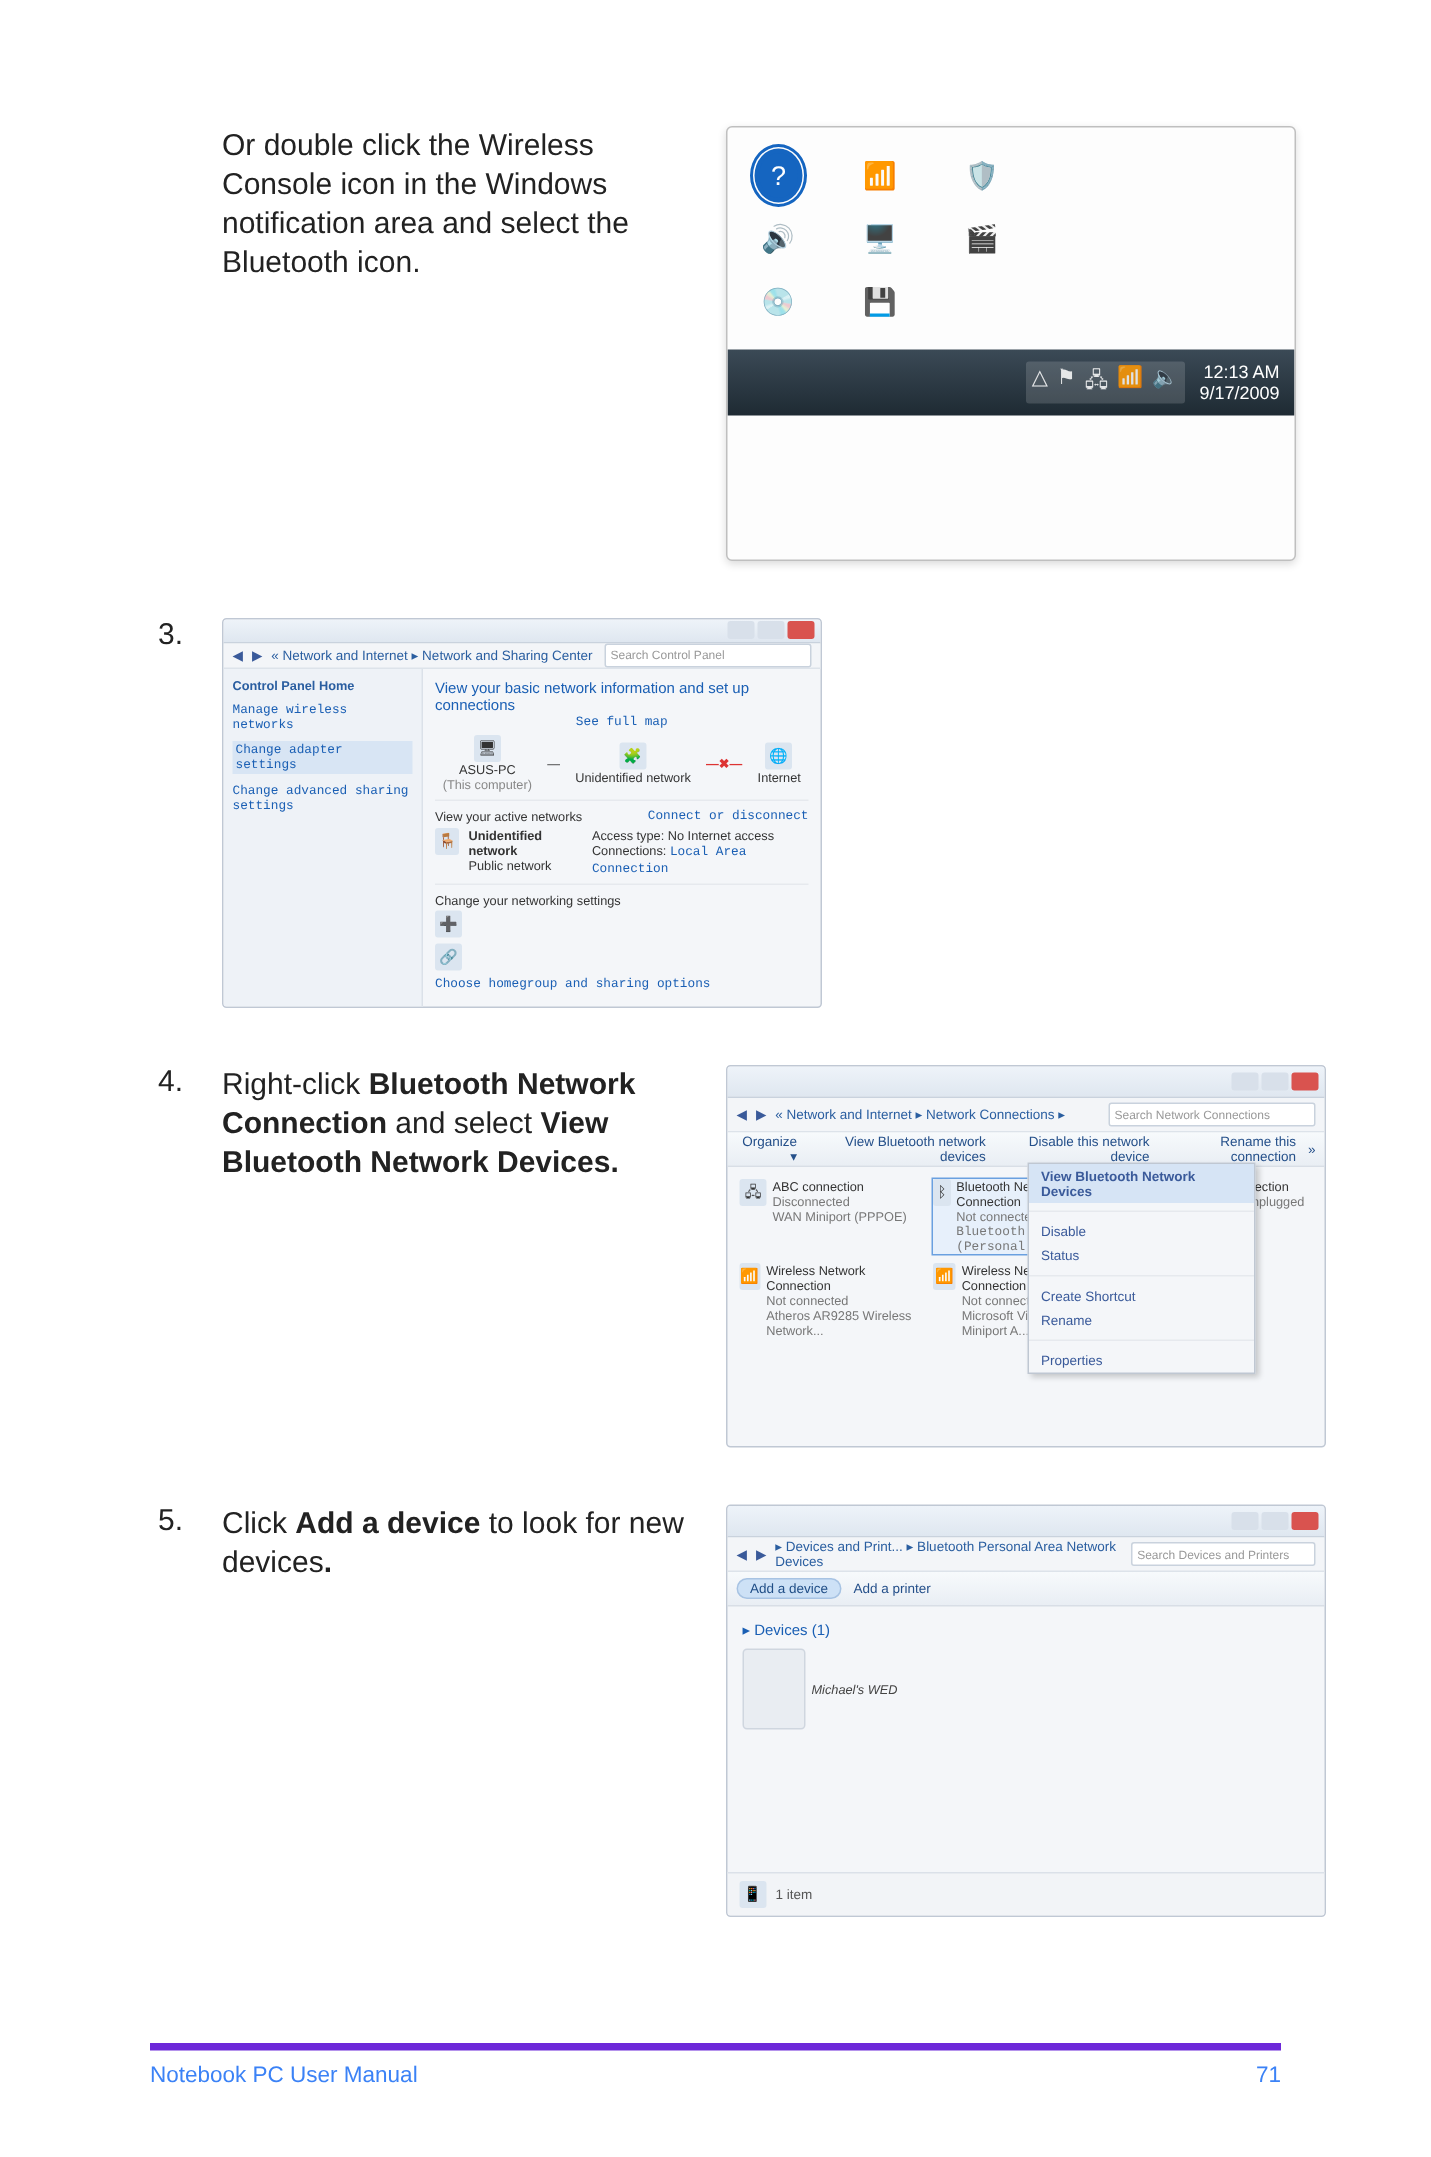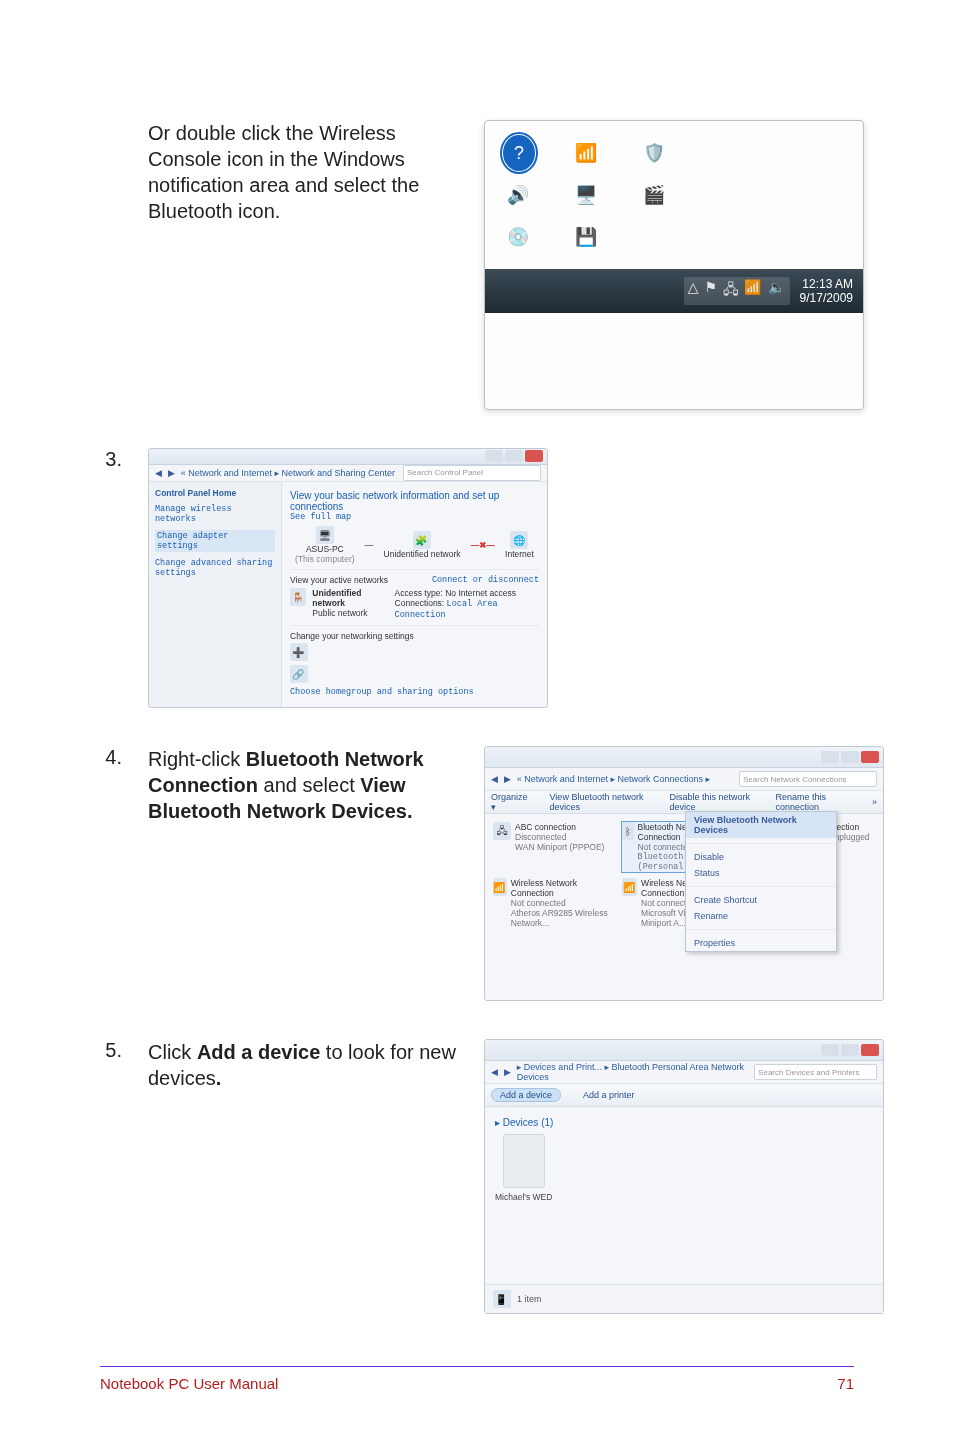--- a/index.html
+++ b/index.html
@@ -10,21 +10,21 @@
     display: flex;
     justify-content: center;
   }
   .page {
     width: 954px;
     height: 1438px;
     background: white;
     box-shadow: 0 4px 20px rgba(0,0,0,0.4);
     position: relative;
     box-sizing: border-box;
-    padding: 120px 100px 60px 100px;
+    padding: 84px 100px 60px 100px;
   }
   .row {
     display: flex;
     gap: 26px;
     margin-bottom: 38px;
     align-items: flex-start;
   }
   .step-num {
     width: 22px;
     font-size: 20px;
@@ -57,26 +57,26 @@
     position: relative;
     overflow: hidden;
     font-size: 9px;
     color: #3a5a9a;
   }
   .footer {
     position: absolute;
     bottom: 46px;
     left: 100px;
     right: 100px;
-    border-top: 1px solid #6d28d9;
+    border-top: 5px solid #6d28d9;
     padding-top: 8px;
     display: flex;
     justify-content: space-between;
     font-size: 15px;
-    color: #b91c1c;
+    color: #3b82f6;
   }
   b { font-weight: bold; }
 
   
   .tray-pop {
     width: 380px; height: 290px; padding: 10px;
     background:#fdfdfd; border:1px solid #bfbfbf; border-radius:4px;
     box-shadow:0 2px 6px rgba(0,0,0,.15);
   }
   .tray-grid { display:grid; grid-template-columns:repeat(3,44px); gap:10px 24px; padding:6px 8px; }
@@ -99,32 +99,32 @@
   .searchbox{ margin-left:auto; width:130px; height:14px; background:#fff; border:1px solid #c9d2dd; border-radius:2px; font-size:8px; color:#999; padding:0 3px; display:flex; align-items:center;}
   .win-body{ flex:1; display:flex; }
   .sidepane{ width:120px; background:#eef2f7; border-right:1px solid #dbe1e9; padding:6px; font-size:8.5px; color:#2a5ea0; display:flex; flex-direction:column; gap:6px;}
   .sidepane .hd{ color:#2a5ea0; font-weight:bold;}
   .mainpane{ flex:1; padding:8px; font-size:8.5px; color:#333; }
   .lnk{ color:#1a5fb4;font-family:Liberation Mono, monospace; }
   .hline{ border-top:1px solid #e6e9ee; margin:5px 0;}
   .conn-item{ display:flex; align-items:center; gap:4px; padding:2px 0;}
   .ic-sm{ width:18px;height:18px;background:#dbe5f0;border-radius:2px; display:inline-flex;align-items:center;justify-content:center;font-size:10px;}
 
-  .toolbar{ height:22px; background:linear-gradient(#f7fafc,#e9eef4); border-bottom:1px solid #d8dee6; display:flex; align-items:center; padding:0 6px; gap:22px; font-size:9px; color:#25508a;}
+  .toolbar{ height:22px; background:linear-gradient(#f7fafc,#e9eef4); border-bottom:1px solid #d8dee6; display:flex; align-items:center; padding:0 6px; gap:8px; font-size:9px; color:#25508a;text-align:right;}
   .nc-grid{ display:grid; grid-template-columns:repeat(3,1fr); gap:6px; padding:8px;}
   .nc-item{ display:flex; gap:4px; align-items:flex-start; font-size:8.5px; color:#333; }
   .nc-item .t1{ font-weight:normal; }
   .nc-item .t2{ color:#777; }
   .ctx{ position:absolute; right:46px; top:64px; width:150px; background:#f4f6f9; border:1px solid #bfc7d2; box-shadow:2px 2px 4px rgba(0,0,0,.2); font-size:9px; }
   .ctx .row-c{ padding:3px 8px; }
   .ctx .hl{ background:#d6e4f5; font-weight:bold;}
   .pill{ display:inline-block; background:#cde1f6; border:1px solid #a7c3e3; border-radius:10px; padding:1px 8px; font-size:9px; color:#1f4d86;}
   .dev-area{ flex:1; padding:10px; }
   .dev-cat{ color:#1a5fb4; font-size:10px; margin-bottom:6px;}
-  .dev-tile{ display:inline-flex; flex-direction:column; align-items:center; gap:4px; font-size:8.5px; color:#444;}
+  .dev-tile{ display:inline-flex; flex-direction:row; align-items:center; gap:4px; font-size:8.5px; color:#444;font-style:italic;}
   .dev-ic{ width:40px;height:52px;background:#e9edf2;border:1px solid #cfd6df;border-radius:3px;}
   .statusbar{ height:28px; border-top:1px solid #dbe1e9; display:flex; align-items:center; padding:0 8px; gap:6px; font-size:9px; color:#555; background:#f2f4f7;}
 </style>
 </head>
 <body>
 
 <div class="page">
 
   <div class="row">
     <div class="step-num"></div>
@@ -181,21 +181,21 @@
           <div class="sidepane">
             <div class="hd">Control Panel Home</div>
             <div class="lnk">Manage wireless networks</div>
             <div class="lnk" style="background:#d8e5f4;padding:1px 2px;">Change adapter settings</div>
             <div class="lnk">Change advanced sharing settings</div>
             <div style="flex:1"></div>
 
           </div>
           <div class="mainpane">
             <div style="color:#1a5fb4;font-size:10px;">View your basic network information and set up connections</div>
-            <div style="text-align:left;" class="lnk">See full map</div>
+            <div style="text-align:center;" class="lnk">See full map</div>
             <div style="display:flex;align-items:center;justify-content:space-around;margin:4px 0;">
               <div style="text-align:center;"><span class="ic-sm">🖥</span><div>ASUS-PC</div><div style="color:#888">(This computer)</div></div>
               <div>—</div>
               <div style="text-align:center;"><span class="ic-sm">🧩</span><div>Unidentified network</div></div>
               <div style="color:#d33;font-weight:bold;">—✖—</div>
               <div style="text-align:center;"><span class="ic-sm">🌐</span><div>Internet</div></div>
             </div>
             <div class="hline"></div>
             <div style="display:flex;justify-content:space-between;">
               <span>View your active networks</span>

